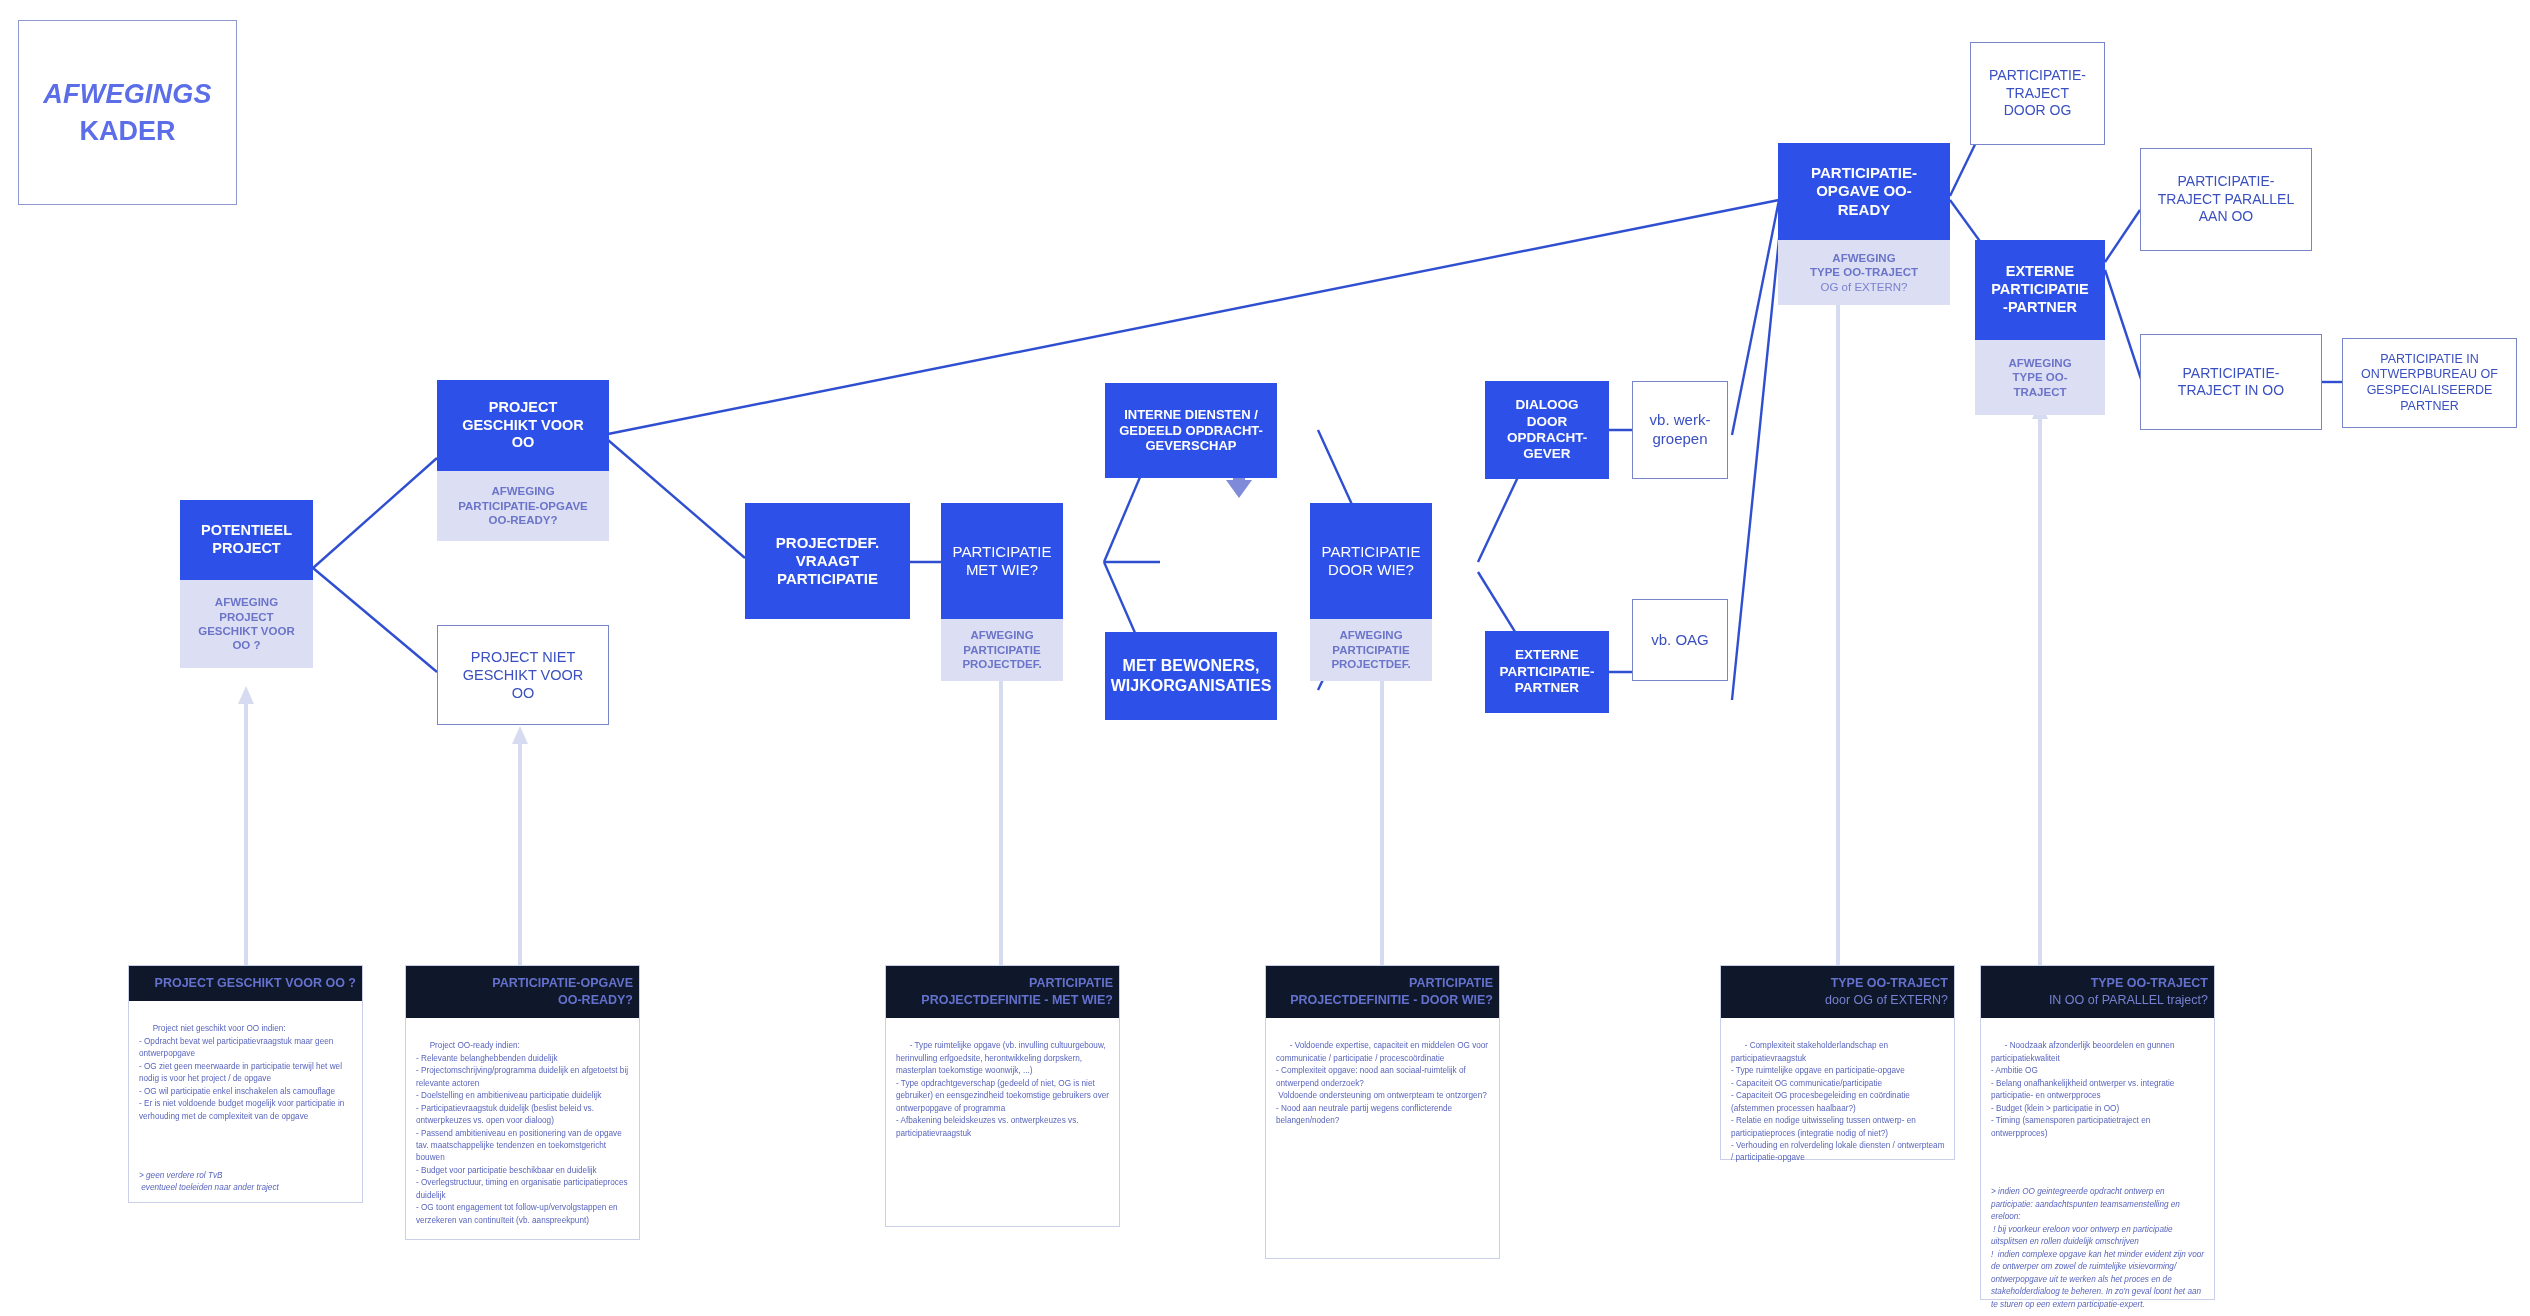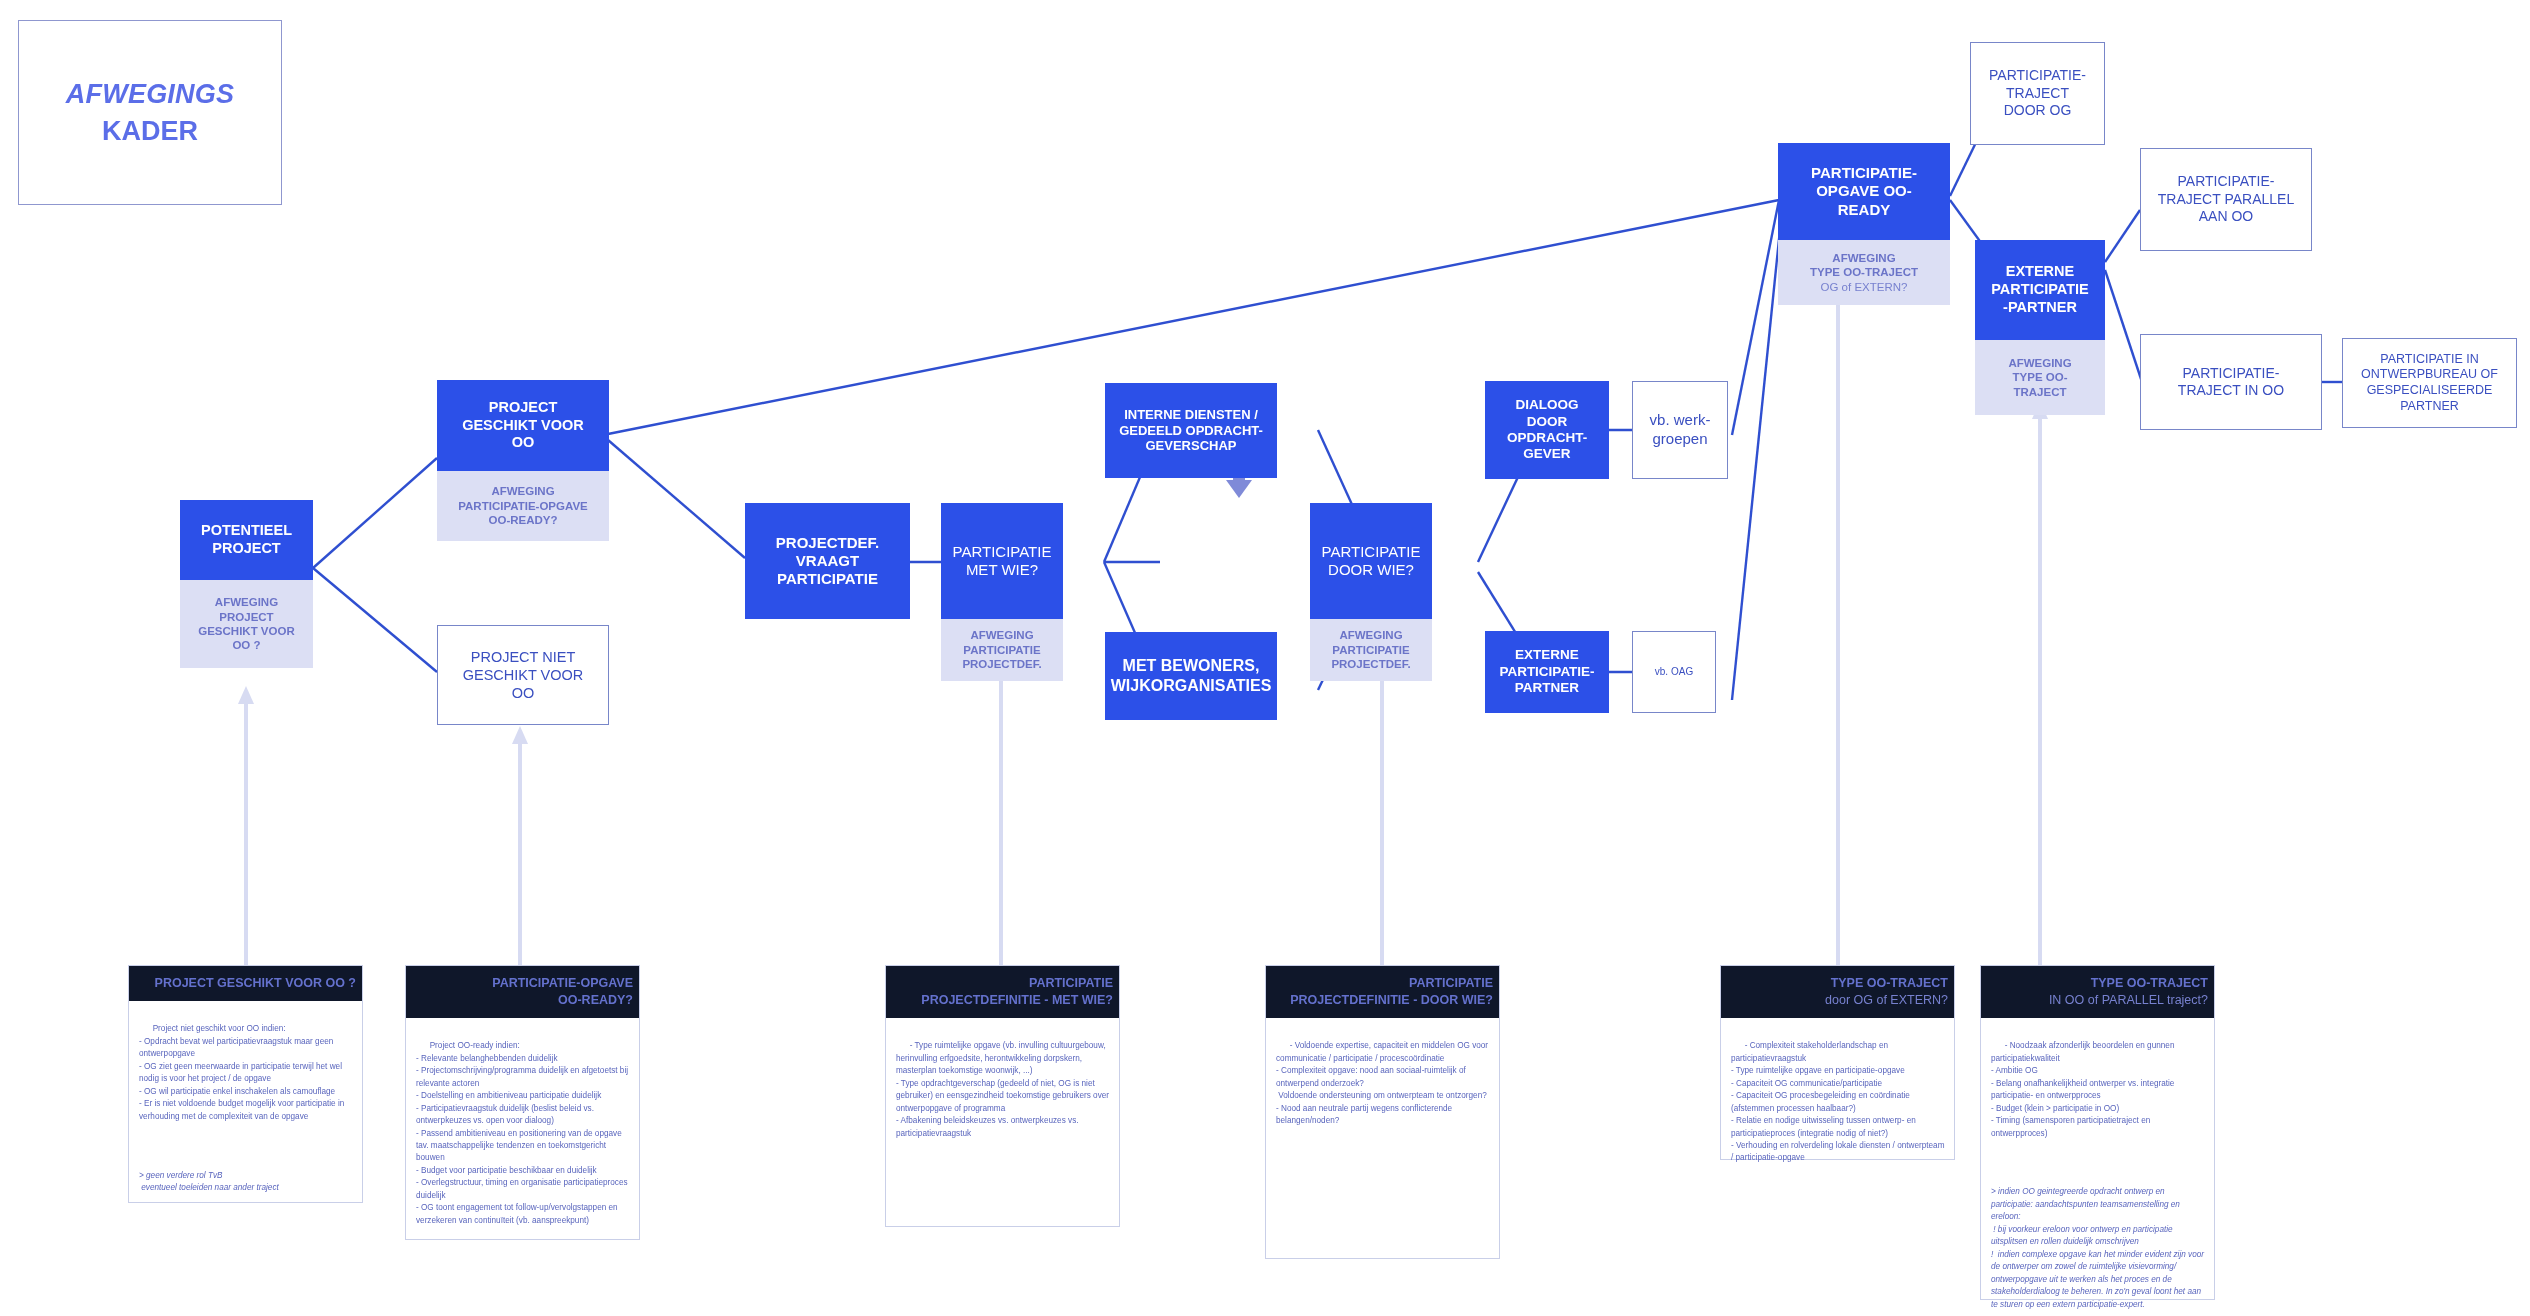--- a/index.html
+++ b/index.html
@@ -167,21 +167,21 @@
       <polygon points="1838,286 1830,304 1846,304"></polygon>
       <polygon points="2040,401 2032,419 2048,419"></polygon>
     </g>
 
     <g fill="#7f8ad8">
       <rect x="1233" y="466" width="12" height="18"></rect>
       <polygon points="1239,498 1226,480 1252,480"></polygon>
     </g>
   </svg>
 
-  <div class="node titlecard" style="left:18px; top:20px; width:264px; height:185px;">
+  <div class="node titlecard" style="left:18px; top:20px; width:219px; height:185px;">
     <div class="l1">AFWEGINGS</div>
     <div class="l2">KADER</div>
   </div>
 
   <div class="node solid" style="left:180px; top:500px; width:133px; height:80px; font-size:14.5px; white-space:pre-line;">POTENTIEEL
 PROJECT</div>
   <div class="node caption" style="left:180px; top:580px; width:133px; height:88px; font-size:11.5px; white-space:pre-line;">AFWEGING
 PROJECT
 GESCHIKT VOOR
 OO ?</div>
@@ -226,21 +226,21 @@
 OPDRACHT-
 GEVER</div>
 
   <div class="node outline" style="left:1632px; top:381px; width:96px; height:98px; font-size:15px; white-space:pre-line;">vb. werk-
 groepen</div>
 
   <div class="node solid" style="left:1485px; top:631px; width:124px; height:82px; font-size:13.5px; white-space:pre-line;">EXTERNE
 PARTICIPATIE-
 PARTNER</div>
 
-  <div class="node outline" style="left:1632px; top:631px; width:84px; height:82px; font-size:10px; white-space:pre-line;">vb. OAG</div>
+  <div class="node outline" style="left:1632px; top:599px; width:96px; height:82px; font-size:15px; white-space:pre-line;">vb. OAG</div>
 
   <div class="node solid" style="left:1778px; top:143px; width:172px; height:97px; font-size:15px; white-space:pre-line;">PARTICIPATIE-
 OPGAVE OO-
 READY</div>
   <div class="node caption" style="left:1778px; top:240px; width:172px; height:65px;">
     <span style="font-size:11.5px; white-space:pre-line;">AFWEGING
 TYPE OO-TRAJECT</span>
     <span class="sub" style="font-size:11.5px;">OG of EXTERN?</span>
   </div>
 

